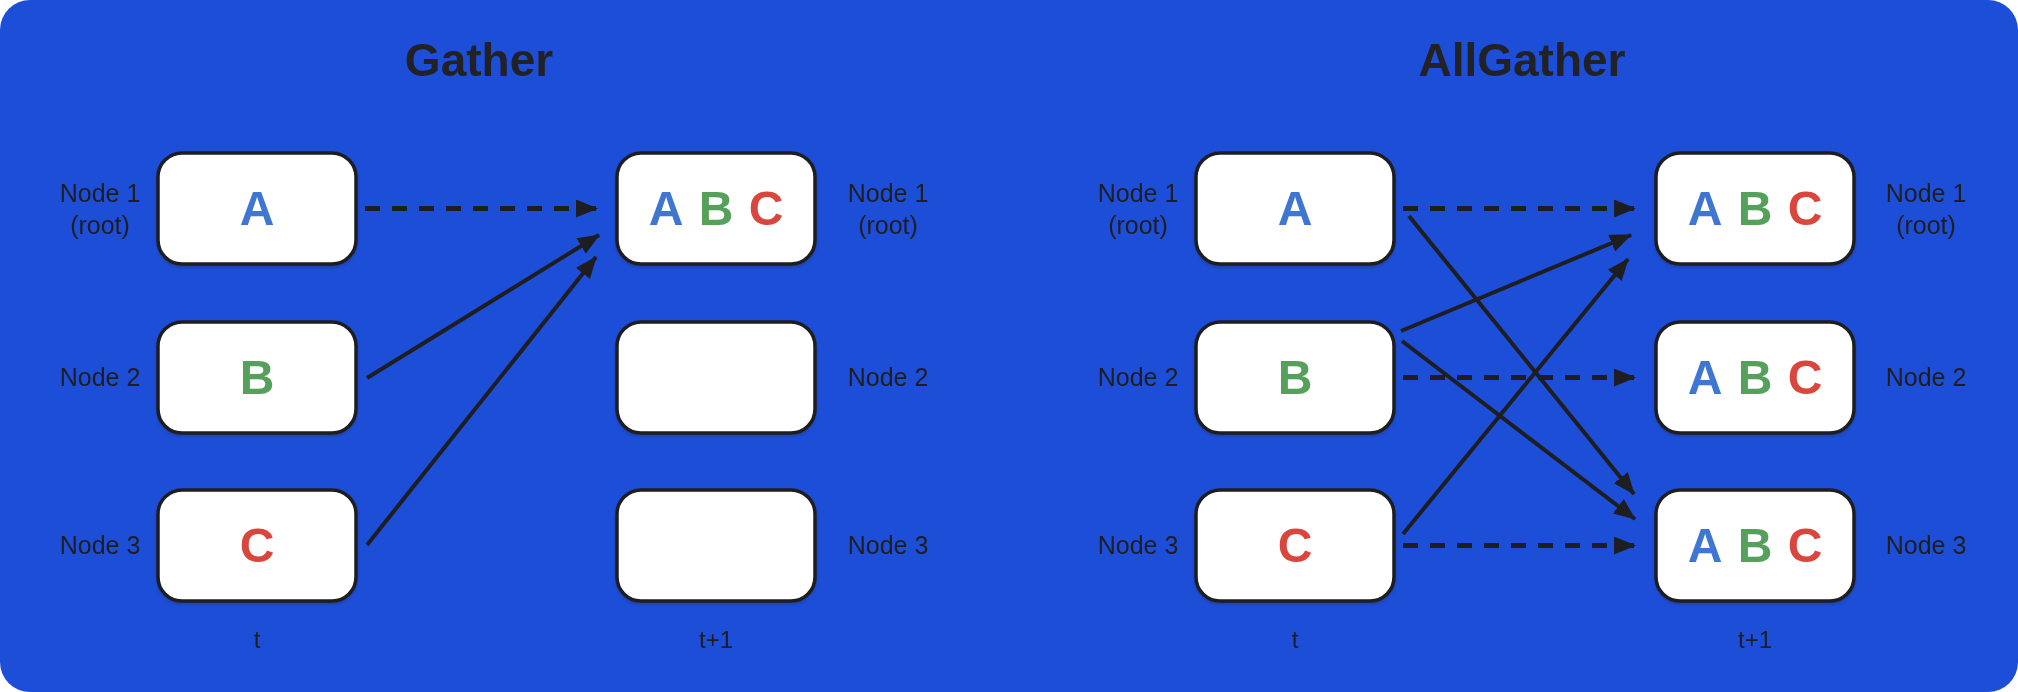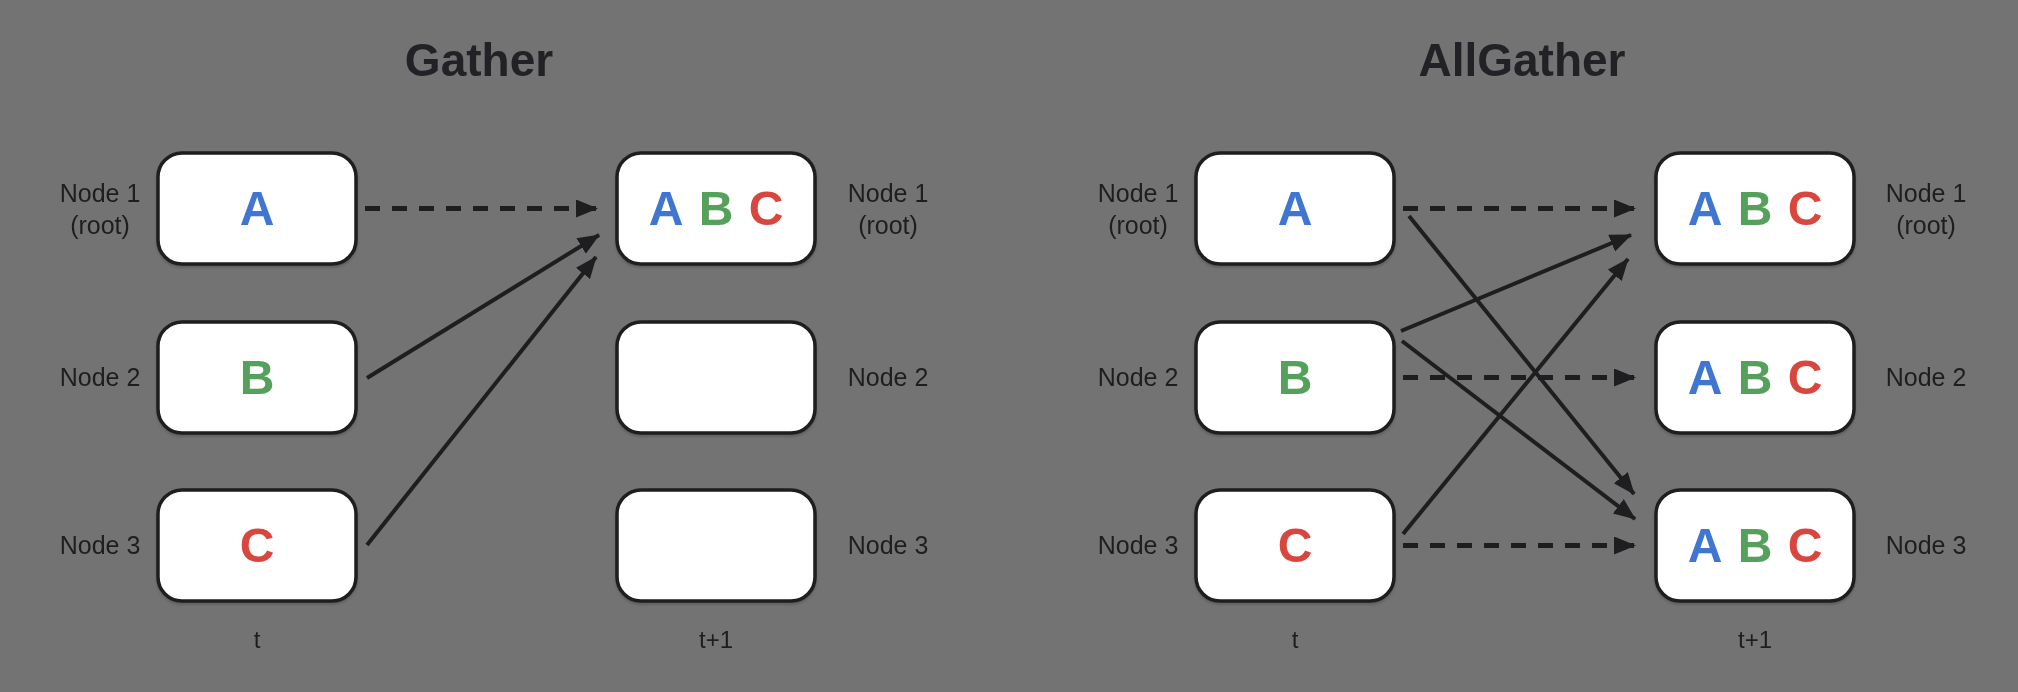--- a/index.html
+++ b/index.html
@@ -1,21 +1,22 @@
 <!DOCTYPE html>
 <html><head>
 <meta charset="utf-8">
 <style>
   html,body{margin:0;padding:0;background:#ffffff;}
   .frame{
     position:relative;
     width:2018px;height:692px;
-    background:#737373;
+    background:#1d4ed8;
     font-family:"Liberation Sans", sans-serif;
     overflow:hidden;
+    border-radius:30px;
   }
   svg{display:block;}
   .nodebox{
     fill:#ffffff;
     stroke:#1e1e20;
     stroke-width:3.5;
     filter:drop-shadow(0 2px 1px rgba(30,30,32,0.25));
   }
   .title{
     font-size:46px;

